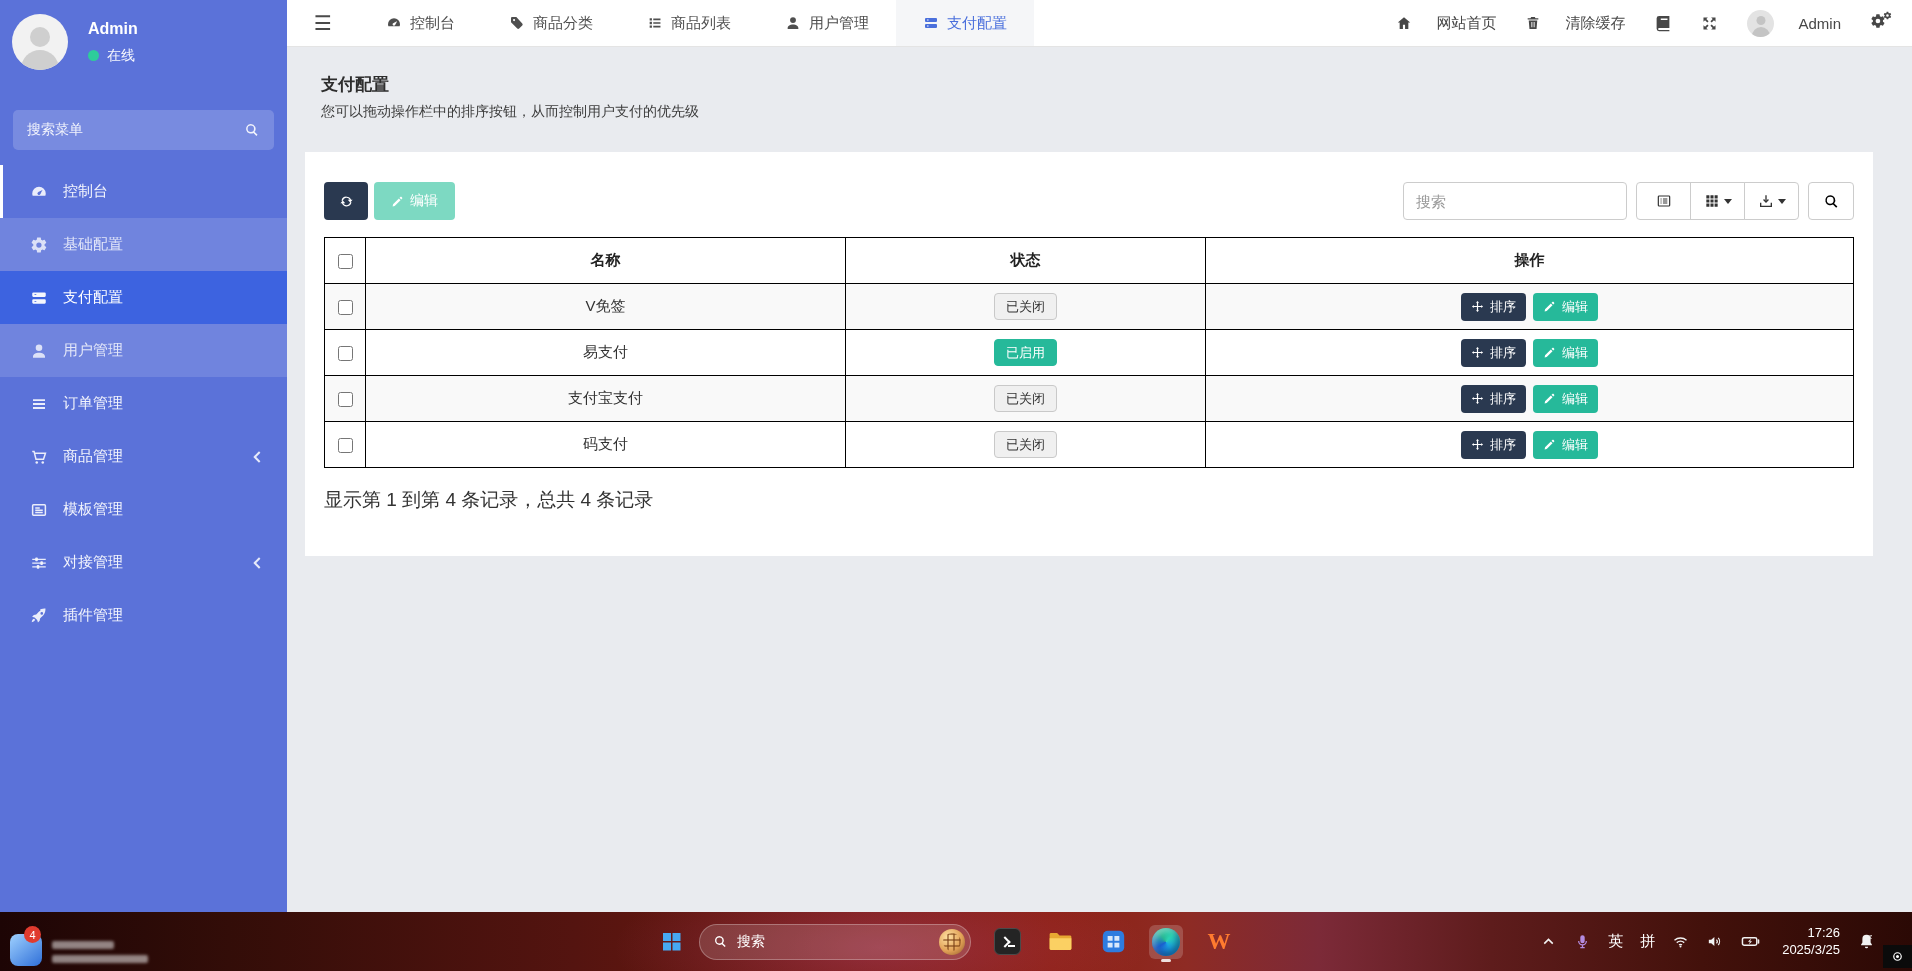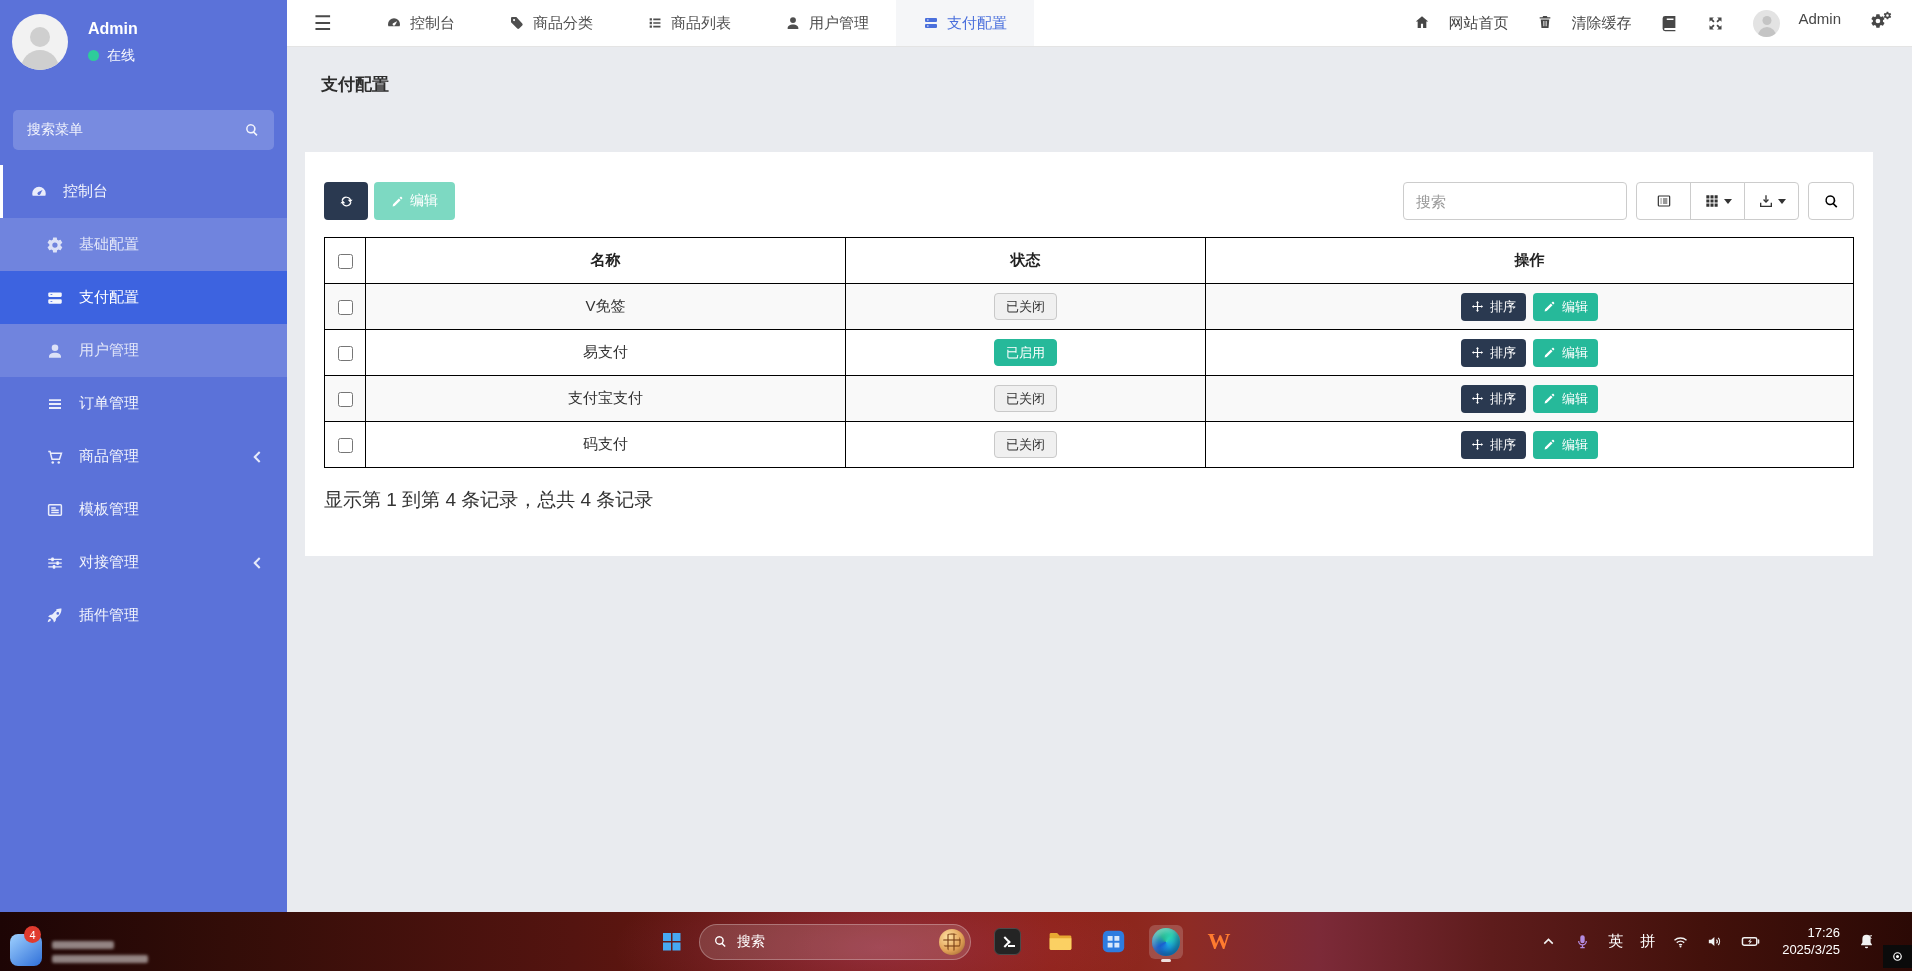--- a/index.html
+++ b/index.html
@@ -13,40 +13,40 @@
   .avatar-big { width:56px; height:56px; border-radius:50%; background:#f2f2f2; position:relative; overflow:hidden; flex:0 0 56px; }
   .avatar-big::before { content:""; position:absolute; left:50%; top:13px; transform:translateX(-50%); width:20px; height:20px; border-radius:50%; background:#cfcfcf; }
   .avatar-big::after { content:""; position:absolute; left:50%; top:36px; transform:translateX(-50%); width:38px; height:26px; border-radius:19px 19px 0 0; background:#cfcfcf; }
   .side-user .uname { color:#fff; font-weight:bold; font-size:16px; }
   .side-user .ustatus { display:flex; align-items:center; gap:8px; margin-top:9px; color:rgba(255,255,255,.95); font-size:14px; }
   .dot-online { width:11px; height:11px; border-radius:50%; background:#2ecc9a; }
   .side-search { margin:30px 13px 0 13px; height:40px; background:rgba(255,255,255,.18); border-radius:5px;
     display:flex; align-items:center; padding:0 14px; color:rgba(255,255,255,.9); }
   .side-search .ph { flex:1; font-size:14px; }
   .side-menu { margin-top:15px; }
-  .s-item { display:flex; align-items:center; height:53px; padding-left:46px; gap:15px;
+  .s-item { display:flex; align-items:center; height:53px; padding-left:30px; gap:15px;
     color:rgba(255,255,255,.92); font-size:15px; cursor:pointer; position:relative; }
   .s-item svg.ic { width:18px; height:18px; opacity:.95; }
   .s-item.trail { border-left:3px solid #fff; padding-left:27px; }
   .submenu { background:rgba(255,255,255,.13); }
   .submenu .s-item { color:rgba(255,255,255,.8); }
   .s-item.active { background:#3d63e0; color:#fff; }
   .chev { position:absolute; right:24px; top:50%; width:8px; height:8px; border-right:2px solid rgba(255,255,255,.85); border-bottom:2px solid rgba(255,255,255,.85); }
   .chev.down { transform:translateY(-70%) rotate(45deg); }
   .chev.left { transform:translateY(-50%) rotate(135deg); }
 
   
   .topnav { position:absolute; left:287px; right:0; top:0; height:47px; background:#fff;
     border-bottom:1px solid #e4e4e4; display:flex; align-items:stretch; z-index:4; }
   .hamburger { display:flex; align-items:center; padding:0 27px; font-size:20px; color:#4a4a4a; cursor:pointer; }
   .nav-tab { display:flex; align-items:center; gap:8px; padding:0 27px; color:#4f4f4f; font-size:15px; cursor:pointer; }
   .nav-tab svg.ic { width:16px; height:16px; }
   .nav-tab.active { background:#f5f6f8; color:#4a6fdc; }
   .nav-right { margin-left:auto; display:flex; align-items:center; gap:29px; padding-right:22px; color:#474747; font-size:15px; }
-  .nav-right .nav-link { display:flex; gap:18px; cursor:pointer; }
+  .nav-right .nav-link { display:flex; align-items:center; gap:24px; cursor:pointer; }
   .avatar-sm { width:27px; height:27px; border-radius:50%; background:#e3e3e3; position:relative; overflow:hidden; }
   .avatar-sm::before { content:""; position:absolute; left:50%; top:6px; transform:translateX(-50%); width:9px; height:9px; border-radius:50%; background:#c4c4c4; }
   .avatar-sm::after { content:""; position:absolute; left:50%; top:17px; transform:translateX(-50%); width:18px; height:12px; border-radius:9px 9px 0 0; background:#c4c4c4; }
   .cogs { position:relative; width:20px; height:20px; }
   .cogs svg:first-child { width:16px; height:16px; }
   .cogs svg:last-child { width:9px; height:9px; position:absolute; right:-2px; top:-2px; }
 
   
   .content { position:absolute; left:287px; right:0; top:47px; bottom:59px; background:#e9ebef; }
   .page-header { padding:26px 20px 0 34px; }
@@ -407,20 +407,21 @@
             <use href="#i-gear"></use>
           </svg>
       </span>
     </a>
   </div>
 </div>
 
 <div class="content">
   <div class="page-header">
     <div class="page-title">支付配置</div>
+    <div class="page-sub">您可以拖动操作栏中的排序按钮，从而控制用户支付的优先级</div>
   </div>
 
   <div class="card">
     <div class="card-toolbar">
       <button class="btn btn-refresh">
         <svg class="ic">
             <use href="#i-refresh"></use>
           </svg>
       </button>
       <button class="btn btn-edit-top">

